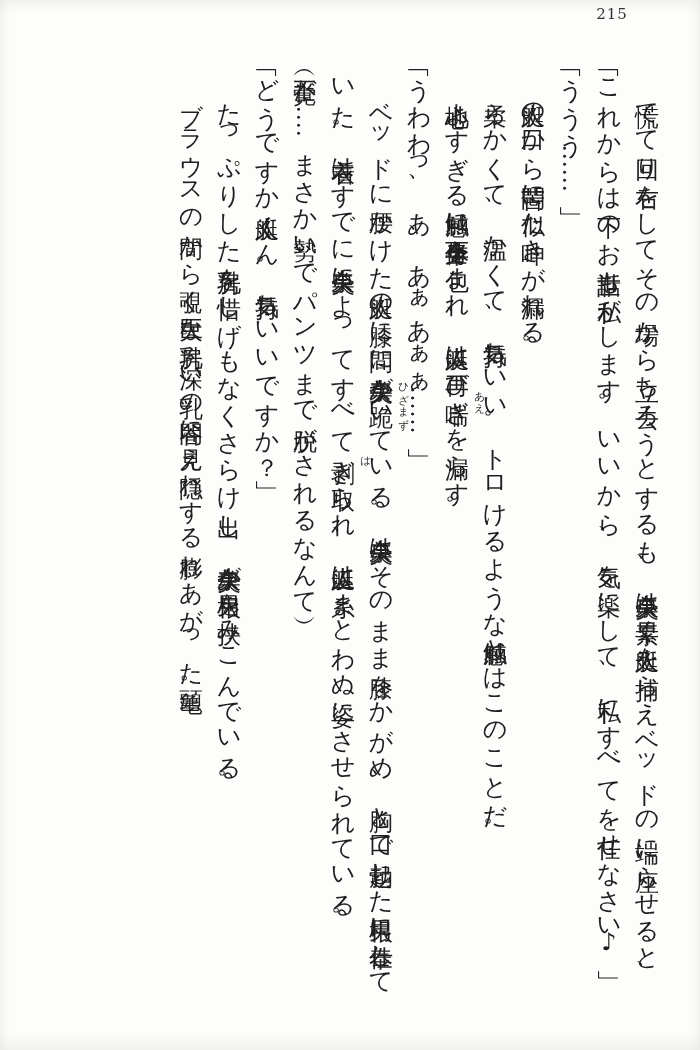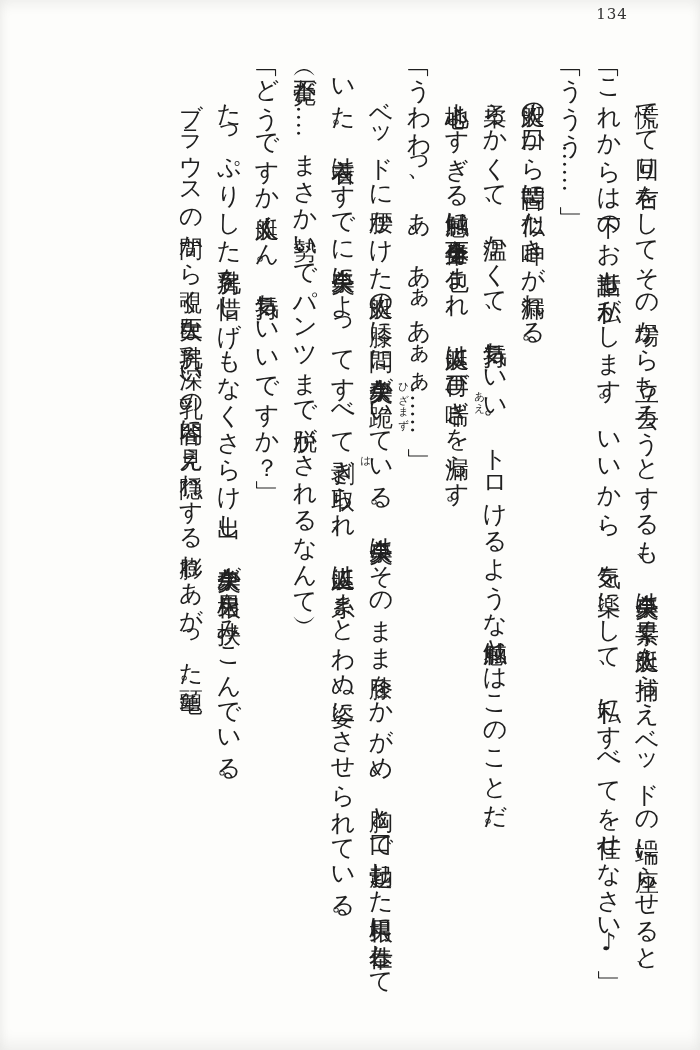--- a/index.html
+++ b/index.html
@@ -63,21 +63,21 @@
     font-size: 10.5px;
     line-height: 1;
     white-space: nowrap;
     color: var(--ink);
   }
 </style>
 </head>
 <body>
 
 <div class="page">
-  <div class="page-number">134</div>
+  <div class="page-number">215</div>
   <div class="text-block">
       <p class="para indent">慌てて回り右をしてその場から立ち去ろうとするも、奈央美は素早く艇人を捕らえベッドの端に座らせると、</p>
       <p class="para">「これからは下のお世話も私がします。いいから、気を楽にして、私にすべてを任せなさい♪」</p>
       <p class="para">「ううう……」</p>
       <p class="para indent">艇人の口から苦悶に似た呻きが漏れる。</p>
       <p class="para indent">柔らかくて、温かくて、気持ちいい。トロけるような感触とはこのことだ。</p>
       <p class="para indent">心地よすぎる感触に下半身全体を包まれ、艇人は再び<span class="rb">喘<span class="rt">あえ</span></span>ぎを漏らす。</p>
       <p class="para">「うわわっ、あ、あぁあぁぁ……」</p>
       <p class="para indent">ベッドに腰かけた艇人の膝に間に奈央美が<span class="rb">跪<span class="rt">ひざまず</span></span>いている。奈央美はそのまま膝をかがめ、胸と口で勃起した男根に奉仕していた。着衣はすでに奈央美によってすべて<span class="rb">剥<span class="rt">は</span></span>ぎ取られ、艇人は一糸まとわぬ姿にさせられている。</p>
       <p class="para">（不覚だ……まさか勢いでパンツまで脱がされるなんて）</p>

